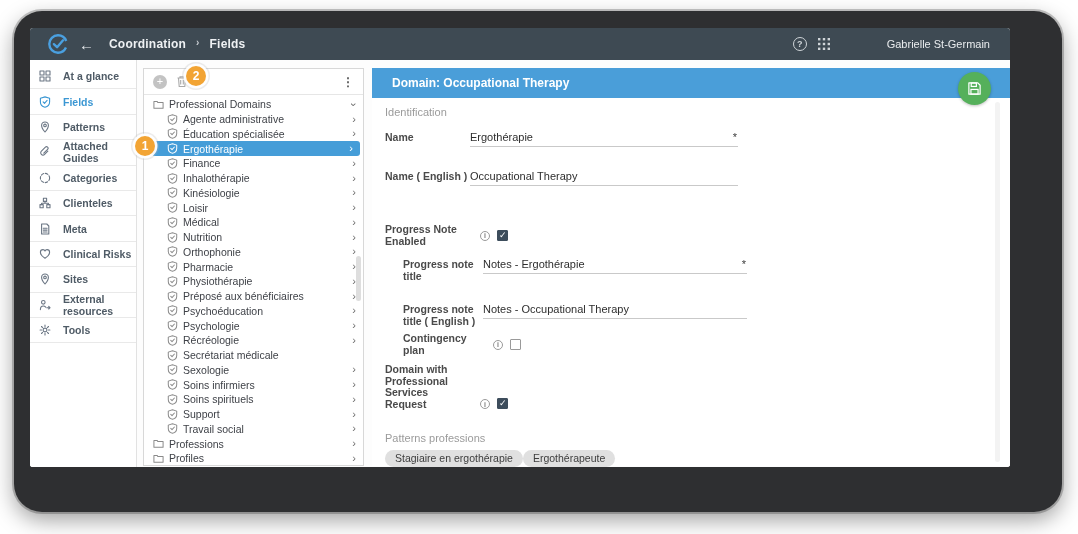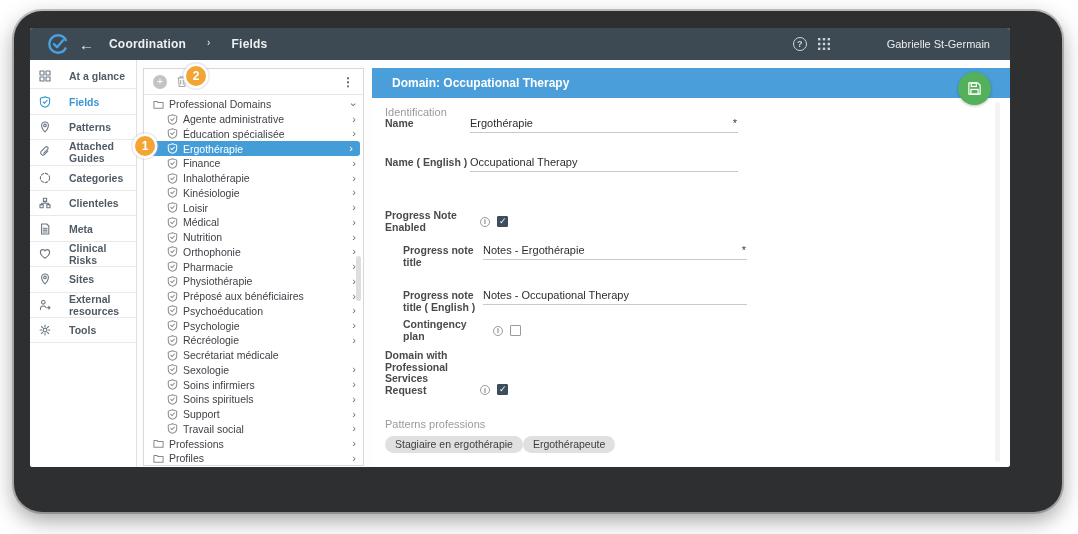--- a/index.html
+++ b/index.html
@@ -10,34 +10,34 @@
   .frame { position:absolute; left:14px; top:11px; width:1048px; height:501px;
            background:#2e2f31; border-radius:28px;
            box-shadow:0 8px 22px rgba(0,0,0,.38), 0 0 0 2px rgba(40,40,40,.25); }
   .screen { position:absolute; left:16px; top:17px; width:980px; height:439px;
             background:#ffffff; border-radius:3px; overflow:hidden; }
 
   
   .topbar { height:32px; background:#3e4a53; display:flex; align-items:center; color:#eef1f3; }
   .logo { width:22px; height:22px; margin-left:17px; display:inline-flex; }
   .back { margin-left:10px; font-size:15px; color:#e8ebee; cursor:pointer; line-height:1; }
-  .breadcrumb { margin-left:15px; font-size:12px; font-weight:bold; letter-spacing:.2px; display:flex; gap:21px; align-items:flex-start; }
+  .breadcrumb { margin-left:15px; font-size:12px; font-weight:bold; letter-spacing:.2px; display:flex; gap:10px; align-items:flex-start; }
   .breadcrumb .sep { font-size:10px; color:#c7ccd1; font-weight:bold; }
   .topbar-right { margin-left:auto; display:flex; align-items:center; gap:11px; padding-right:20px; }
   .help-ic { width:14px; height:14px; border:1.2px solid #cfd4d8; border-radius:50%; font-size:9px;
              display:flex; align-items:center; justify-content:center; color:#cfd4d8; font-weight:bold; }
   .grid-ic { display:inline-flex; width:12px; height:12px; }
   .user { font-size:11px; color:#e9ecee; margin-left:46px; }
 
   
   .content { display:flex; height:407px; background:#fdfdfd; }
 
   
   .sidebar { width:107px; border-right:1px solid #e2e2e2; background:#fff; padding-top:4px; }
-  .side-item { height:25.4px; display:flex; align-items:center; gap:18px; padding-left:9px;
+  .side-item { height:25.4px; display:flex; align-items:center; gap:12px; padding-left:9px;
                border-bottom:1px solid #e9e9e9; font-size:10.5px; font-weight:bold; color:#4f5b66; cursor:pointer; }
   .side-item svg { width:12px; height:12px; stroke:#6b7684; fill:none; stroke-width:1.1; flex:none; }
   .side-item.active { color:#3b97d3; }
   .side-item.active svg { stroke:#3b97d3; }
 
   
   .tree-panel { position:relative; width:221px; margin:8px 0 0 6px; background:#fff;
                 border:1px solid #d8d8d8; height:398px; }
   .tree-toolbar { height:26px; display:flex; align-items:center; gap:9px; padding:0 9px;
                   border-bottom:1px solid #e6e6e6; }
@@ -77,21 +77,21 @@
   .fvalue { position:relative; width:268px; font-size:11px; color:#2e2e2e;
             border-bottom:1px solid #c9c9c9; padding-bottom:3px; margin-top:-1px; }
   .frow.indent .fvalue { width:264px; }
   .req { position:absolute; right:1px; top:0; color:#3b3b3b; font-size:11px; }
   .info-ic { width:10px; height:10px; border:1px solid #9a9a9a; border-radius:50%; color:#7d7d7d;
              font-size:7px; display:flex; align-items:center; justify-content:center; flex:none;
              font-weight:bold; margin:0 7px 0 10px; }
   .cbox { width:11px; height:11px; border:1px solid #9a9a9a; border-radius:1px; flex:none; position:relative; background:#fff; }
   .cbox.checked { background:#3d4d5c; border-color:#3d4d5c; }
   .cbox.checked::after { content:"✓"; position:absolute; left:1px; top:-1px; color:#fff; font-size:9px; }
-  .row-name { margin-top:0; }
+  .row-name { margin-top:14px; }
   .row-name-en { margin-top:24px; }
   .row-pne { margin-top:38px; align-items:center; }
   .row-pnt { margin-top:12px; }
   .row-pnt-en { margin-top:22px; }
   .row-cont { margin-top:6px; align-items:center; }
   .row-psr { margin-top:8px; align-items:flex-end; }
   .row-psr .flabel { width:85px; }
   .row-psr .info-ic, .row-psr .cbox { margin-bottom:1px; }
   .sec-rel { margin-top:22px; }
   .chips { margin-top:6px; display:flex; }

